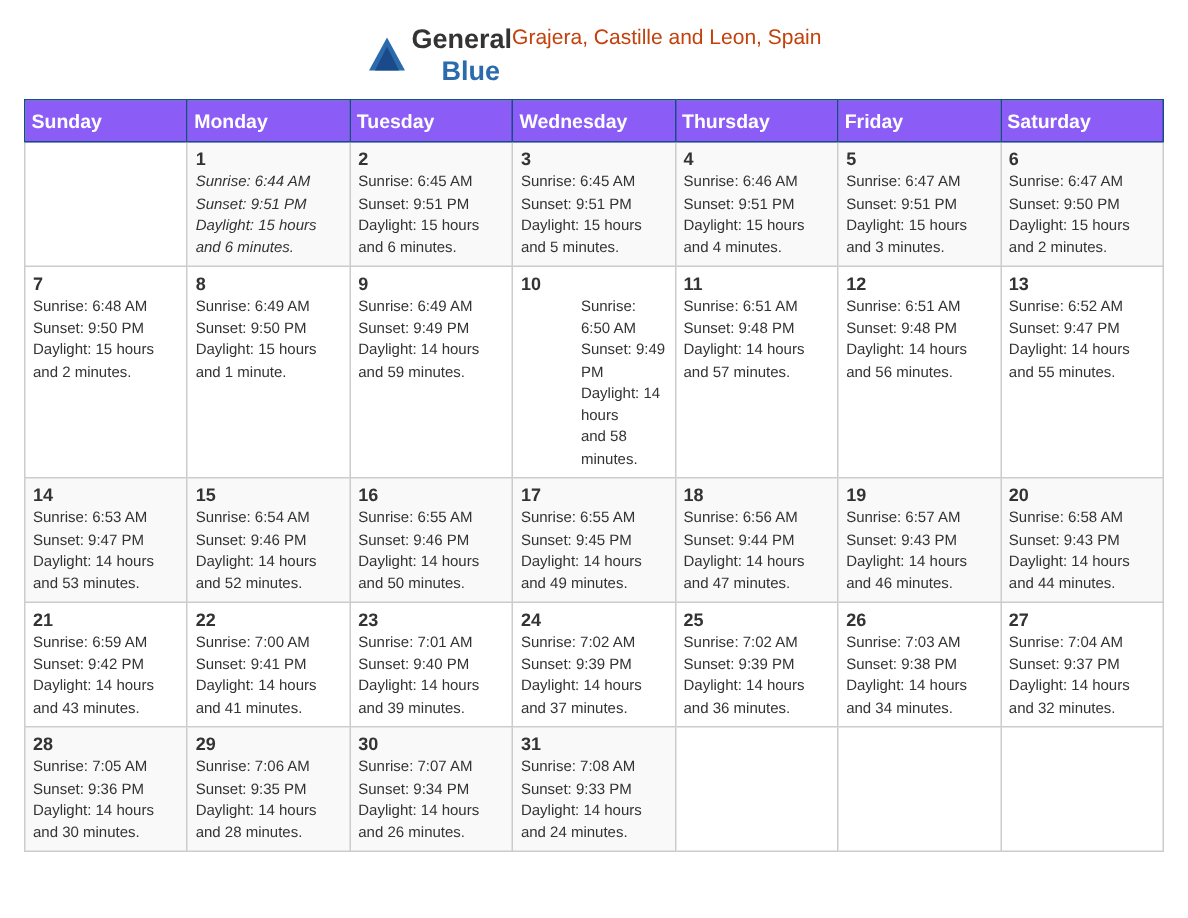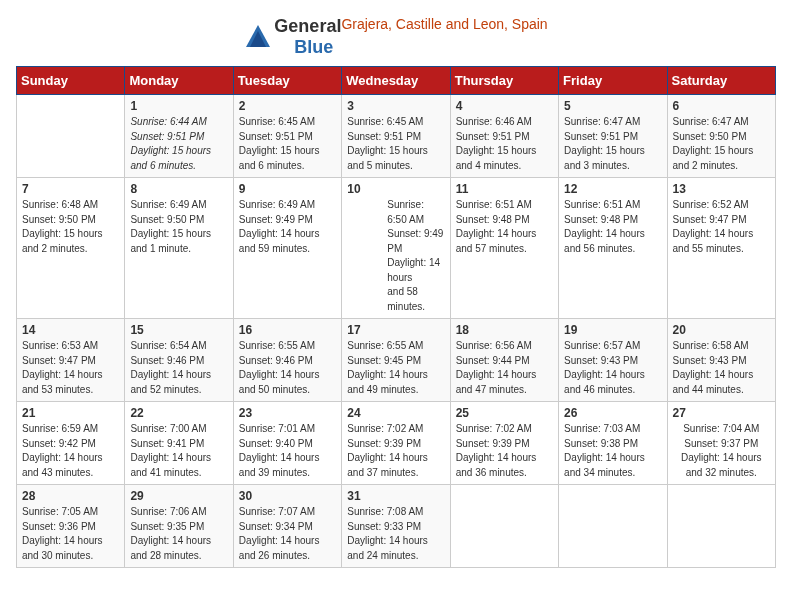--- a/index.html
+++ b/index.html
@@ -37,21 +37,21 @@
     .location {
       font-size: 14px;
       color: #c2410c;
     }
     table {
       width: 100%;
       border-collapse: collapse;
       margin-top: 8px;
     }
     thead tr th {
-      background-color: #b91c1c;
+      background-color: #8b5cf6;
       color: #fff;
       font-size: 13px;
       font-weight: bold;
       padding: 6px 4px;
       text-align: left;
       border: 1px solid #1a4a8a;
     }
     tbody tr td {
       border: 1px solid #ccc;
       vertical-align: top;
@@ -297,21 +297,21 @@
         </td>
         <td>
           <span class="day-number">26</span>
           <div class="day-info" style="white-space: pre-line;">Sunrise: 7:03 AM
 Sunset: 9:38 PM
 Daylight: 14 hours
 and 34 minutes.</div>
         </td>
         <td>
           <span class="day-number">27</span>
-          <div class="day-info" style="white-space: pre-line; text-align: center;">Sunrise: 7:04 AM
+          <div class="day-info" style="white-space: pre-line;">Sunrise: 7:04 AM
 Sunset: 9:37 PM
 Daylight: 14 hours
 and 32 minutes.</div>
         </td>
       </tr>
       <tr>
         <td>
           <span class="day-number">28</span>
           <div class="day-info" style="white-space: pre-line;">Sunrise: 7:05 AM
 Sunset: 9:36 PM

